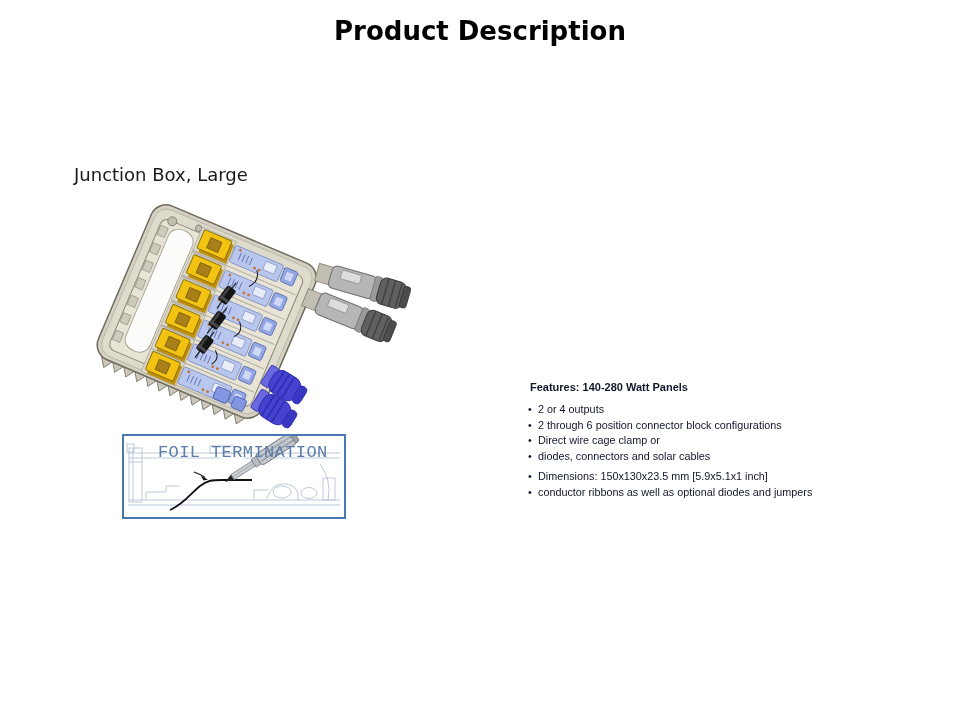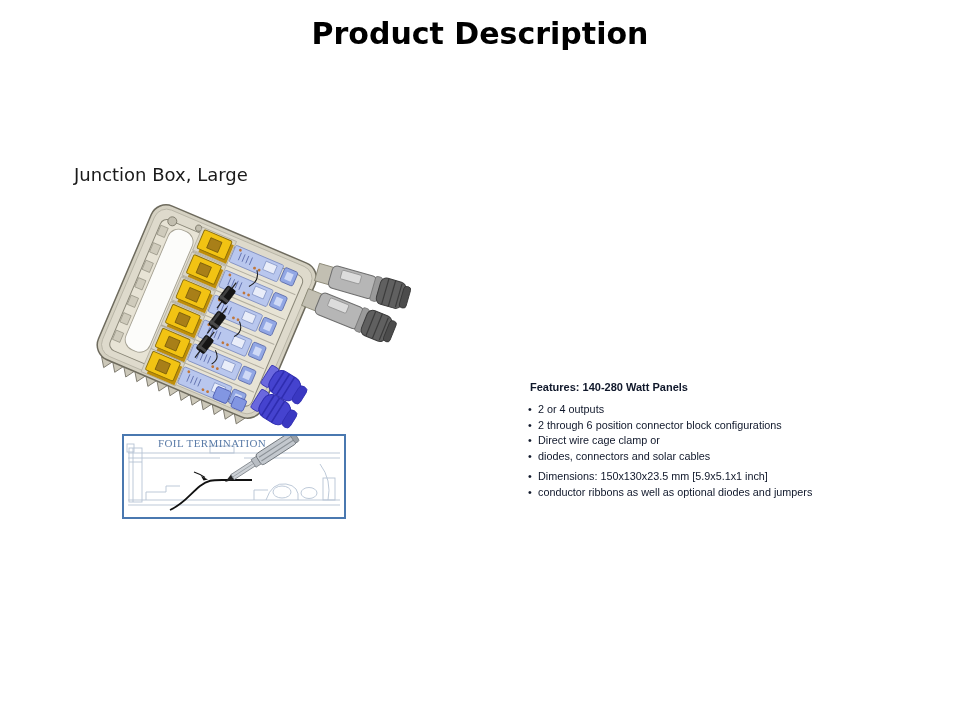--- a/index.html
+++ b/index.html
@@ -2,35 +2,35 @@
 <html><head>
 <meta charset="utf-8">
 <style>
   html,body{margin:0;padding:0;background:#888;}
   .slide{
     position:relative;width:960px;height:720px;background:#ffffff;
     overflow:hidden;font-family:"Liberation Sans",sans-serif;margin:0 auto;
   }
   .page-title{
     position:absolute;top:16px;left:0;right:0;text-align:center;
-    font-family:"DejaVu Sans",sans-serif;font-weight:bold;font-size:30px;color:#000;
+    font-family:"DejaVu Sans",sans-serif;font-weight:bold;font-size:26px;color:#000;
   }
   .subtitle{
     position:absolute;left:74px;top:164px;
     font-family:"DejaVu Sans",sans-serif;font-size:18px;color:#1a1a1a;
   }
   .junction-figure{position:absolute;left:70px;top:194px;width:345px;height:245px;}
   .foil-panel{
     position:absolute;left:122px;top:434px;width:224px;height:85px;
     box-sizing:border-box;border:2px solid #4a78b0;background:#fff;
   }
   .foil-panel svg{position:absolute;left:0;top:0;}
   .foil-label{
-    position:absolute;left:34px;top:1px;font-size:11px;letter-spacing:.4px;
-    color:#5b7ca8;font-family:Liberation Serif, serif;
+    position:absolute;left:34px;top:7px;font-size:17px;letter-spacing:.4px;
+    color:#5b7ca8;font-family:Liberation Mono, monospace;
   }
   .features{
     position:absolute;left:528px;top:381px;width:310px;color:#0f172a;
   }
   .features-heading{font-weight:bold;font-size:11px;line-height:13px;margin:0 0 8px 2px;}
   .feature-item{display:flex;font-size:10.8px;line-height:15.5px;}
   .feature-bullet{width:10px;flex:none;}
   .feature-lines{flex:1;}
   .feature-line:empty{display:none;}
   .gap-top{margin-top:5px;}

